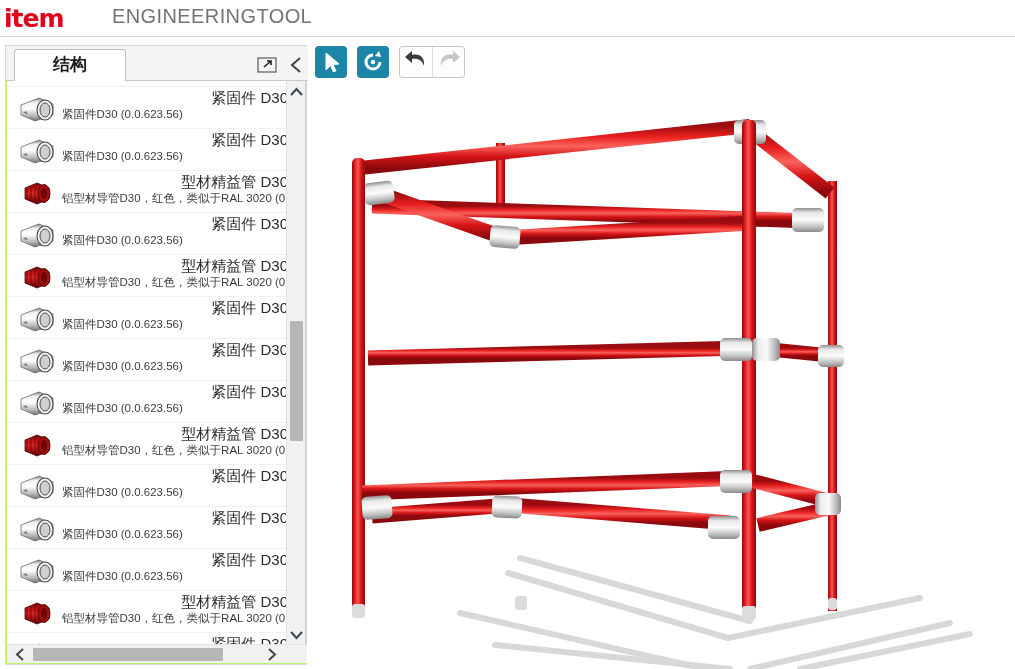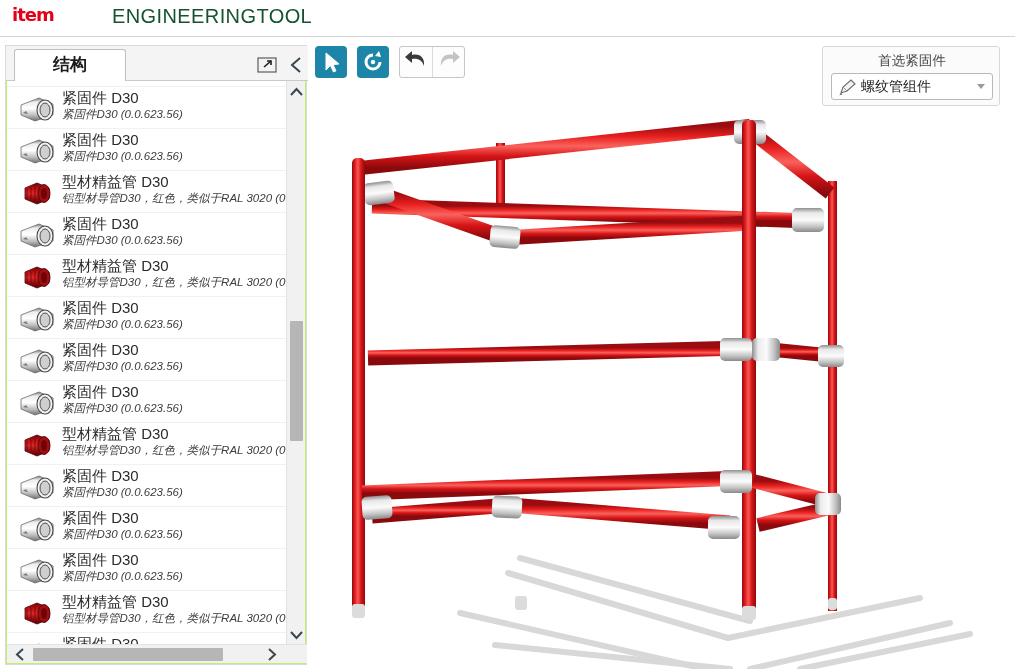--- a/index.html
+++ b/index.html
@@ -12,28 +12,28 @@
   #app { position: relative; width: 1015px; height: 669px; }
 
   
   .header {
     position: absolute; left: 0; top: 0;
     width: 1015px; height: 37px;
     background: #ffffff;
     border-bottom: 1px solid #d5d5d5;
   }
   .brand-logo {
-    position: absolute; left: 12px; top: 4px;
-    font-size: 18px; font-weight: bold; letter-spacing: -1px;
+    position: absolute; left: 4px; top: 4px;
+    font-size: 25px; font-weight: bold; letter-spacing: -1px;
     color: #e2001a;
     font-family: "DejaVu Sans", sans-serif;
   }
   .app-title {
     position: absolute; left: 112px; top: 5px;
-    font-size: 20px; color: #14532d; letter-spacing: 0.4px;
+    font-size: 20px; color: #737373; letter-spacing: 0.4px;
     font-family: "Liberation Sans", sans-serif;
   }
 
   
   .left-panel {
     position: absolute; left: 5px; top: 45px;
     width: 302px; height: 620px;
     background: #bef264;
     border: 1px solid #d9d9d9;
   }
@@ -76,24 +76,24 @@
     position: relative; height: 42px;
     border-bottom: 1px solid #f1f1f1;
     padding-left: 55px;
   }
   .row-icon {
     position: absolute; left: 6px; top: 6px;
     width: 46px; height: 32px;
   }
   .row-title {
     font-size: 15px; color: #2b2b2b; line-height: 19px;
-    padding-top: 1px; white-space: nowrap;
+    padding-top: 1px; white-space: nowrap; text-align: right;
   }
   .row-sub {
-    font-size: 11.5px; color: #3c3c3c; font-style: italic;
+    font-size: 11.5px; color: #3c3c3c; 
     line-height: 14px; white-space: nowrap;
   }
 
   
   .vscroll {
     position: absolute; right: 1px; top: 35px;
     width: 19px; height: 565px;
     background: #f1f1f1; border-left: 1px solid #e2e2e2;
   }
   .vs-arrow {
@@ -308,32 +308,20 @@
         </svg>
       </div>
       <div class="tb-gbtn">
         <svg width="32" height="30" viewBox="0 0 32 30">
           <path d="M20 8 C 12 6 7 11 8 19 C 10 13 14 11 20 12 L 20 16 L 27 10 L 20 4 Z" fill="#c4c4c4"></path>
         </svg>
       </div>
     </div>
   </div>
 
-  <div class="pref-box">
-    <div class="pref-label">首选紧固件</div>
-    <div class="pref-select">
-      <svg class="pref-sel-icon" viewBox="0 0 22 21">
-        <path d="M5 16 L7 10 L15 3 L19 7 L11 14 Z" fill="#f2f2f2" stroke="#6b6b6b" stroke-width="1.1"></path>
-        <path d="M7 10 L11 14" stroke="#8a8a8a" stroke-width="0.9"></path>
-        <path d="M5 16 L3.2 18.2 L6.6 17.4 Z" fill="#6b6b6b"></path>
-      </svg>
-      <div class="pref-sel-text">螺纹管组件</div>
-      <div class="pref-caret"></div>
-    </div>
-  </div>
 
   <div class="left-panel">
 
     <div class="tabstrip">
       <div class="tab tab-structure active">结构</div>
 
       <div class="icon-btn-plain btn-popout">
         <svg width="26" height="26" viewBox="0 0 26 26">
           <rect x="4" y="6" width="18" height="14" fill="none" stroke="#5a5a5a" stroke-width="1.2"></rect>
           <path d="M10 15 L17 9" stroke="#1f1f1f" stroke-width="1.6"></path>

